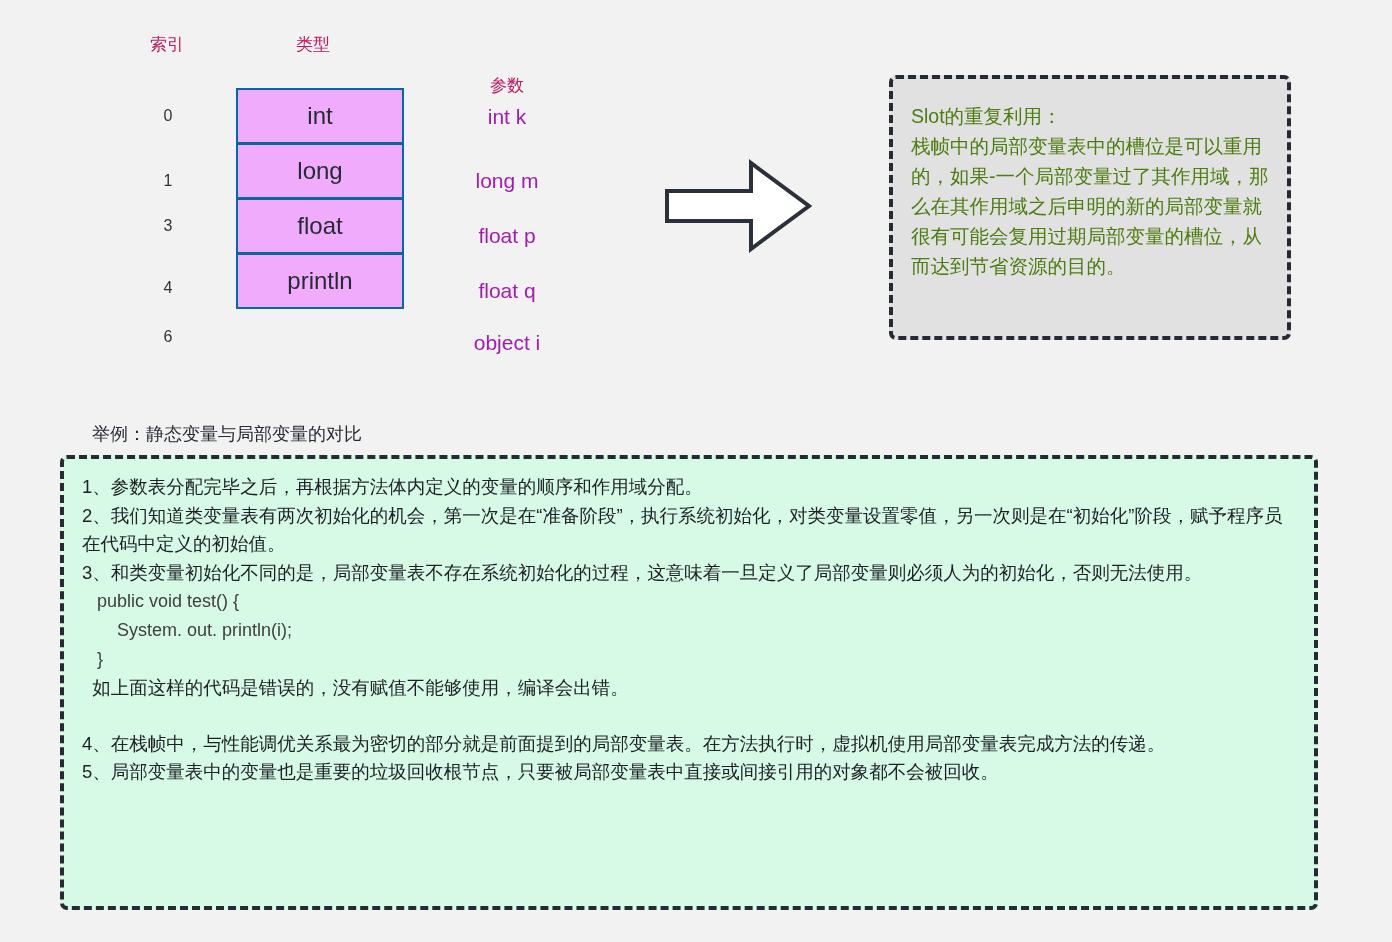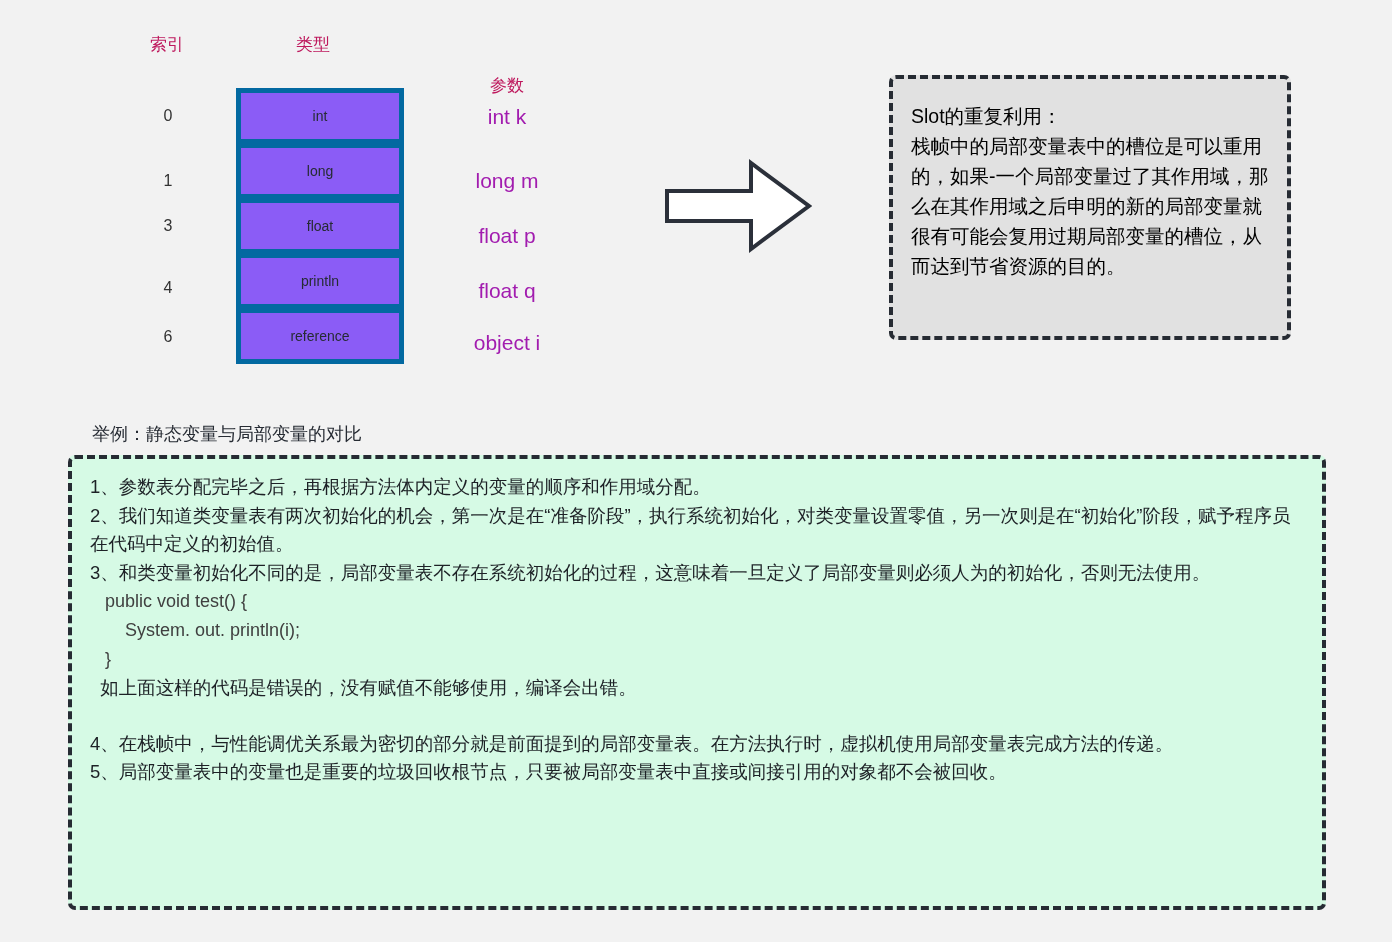--- a/index.html
+++ b/index.html
@@ -39,28 +39,28 @@
 
   
   #slot-table {
     position: absolute;
     left: 236px;
     top: 88px;
     width: 168px;
   }
   .slot-cell {
     box-sizing: border-box;
-    background: #8b5cf6;
-    border: 5px solid #0369a1;
+    background: #f0abfc;
+    border: 2px solid #0369a1;
     height: 56px;
     margin-bottom: -1px;
     display: flex;
     align-items: center;
     justify-content: center;
-    font-size: 14px;
+    font-size: 24px;
     color: #262b33;
   }
 
   
   .index-label {
     position: absolute;
     left: 168px;
     font-size: 16px;
     color: #333;
     transform: translate(-50%, -50%);
@@ -91,37 +91,37 @@
     height: 265px;
     box-sizing: border-box;
     background: #e1e1e1;
     border: 4px dashed #262b33;
     border-radius: 7px;
     padding: 22px 16px 0 18px;
   }
   #slot-note-text {
     font-size: 19.5px;
     line-height: 30px;
-    color: #000000;
+    color: #4d7c0f;
     white-space: pre-wrap;
   }
 
   
   #example-caption {
     position: absolute;
     left: 92px;
     top: 422px;
     font-size: 18px;
     color: #262b33;
     white-space: nowrap;
   }
 
   #example-box {
     position: absolute;
-    left: 68px;
+    left: 60px;
     top: 455px;
     width: 1258px;
     height: 455px;
     box-sizing: border-box;
     background: #d6fae5;
     border: 4px dashed #262b33;
     border-radius: 7px;
     padding: 14px 18px 0 18px;
     overflow: hidden;
   }
@@ -148,21 +148,20 @@
 
   <div class="col-header" id="header-index">索引</div>
   <div class="col-header" id="header-type">类型</div>
   <div class="col-header" id="header-param">参数</div>
 
   <div id="slot-table">
     <div class="slot-cell">int</div>
     <div class="slot-cell">long</div>
     <div class="slot-cell">float</div>
     <div class="slot-cell">println</div>
-    <div class="slot-cell">reference</div>
   </div>
 
   <div class="index-label" style="top:116px">0</div>
   <div class="index-label" style="top:181px">1</div>
   <div class="index-label" style="top:226px">3</div>
   <div class="index-label" style="top:288px">4</div>
   <div class="index-label" style="top:337px">6</div>
 
   <div class="param-label" style="top:117px">int k</div>
   <div class="param-label" style="top:181px">long m</div>

